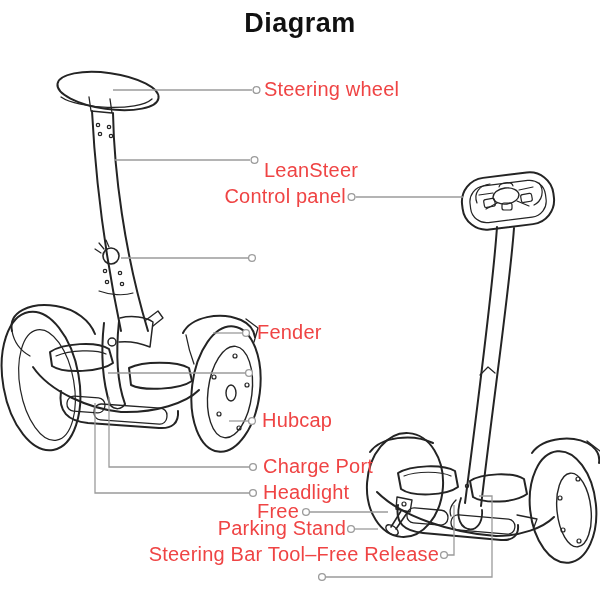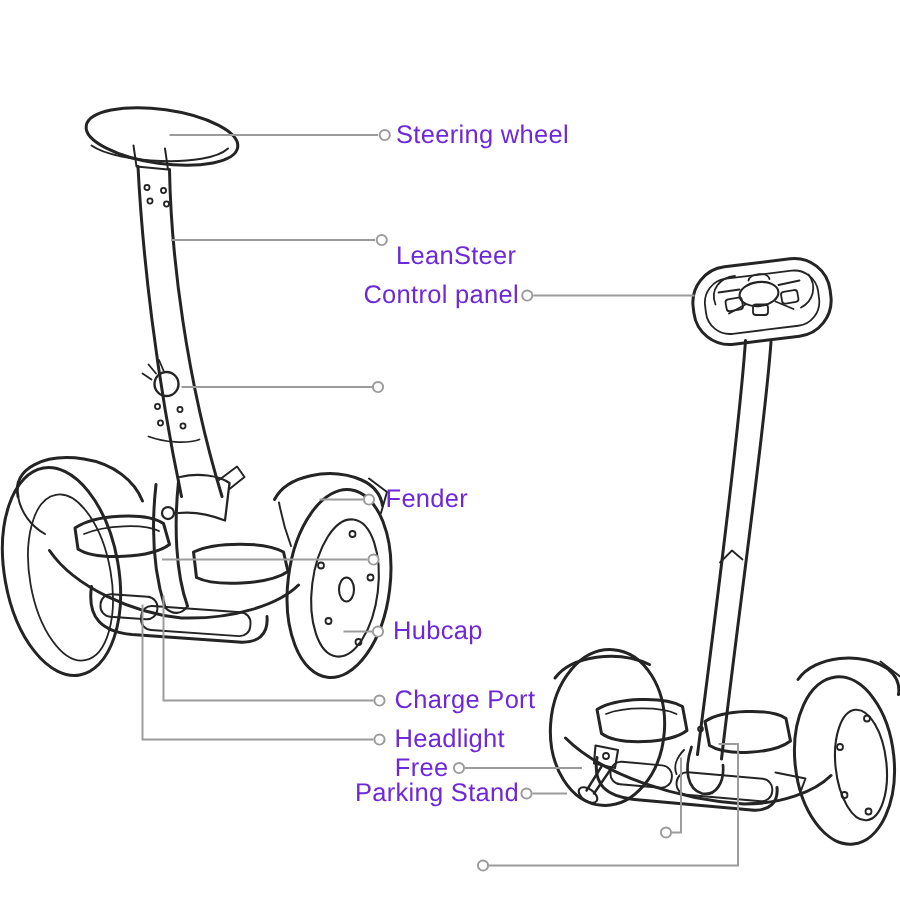--- a/index.html
+++ b/index.html
@@ -5,31 +5,32 @@
   html,body{margin:0;padding:0;background:#fff;}
   .canvas{
     position:relative;width:600px;height:600px;background:#ffffff;
     font-family:"Liberation Sans",sans-serif;overflow:hidden;
   }
   .title{
     position:absolute;left:0;right:0;top:8px;text-align:center;
     font-size:27px;font-weight:700;color:#111;letter-spacing:.5px;
   }
   .lbl{
-    position:absolute;font-size:17px;line-height:21px;color:#6d28d9;
+    position:absolute;font-size:20px;line-height:21px;color:#ef4444;
     white-space:nowrap;letter-spacing:.2px;
   }
   .lbl.r{text-align:right;}
   svg{position:absolute;left:0;top:0;}
 </style>
 </head>
 <body>
 
 <div class="canvas">
 
+  <div class="title">Diagram</div>
 
   <svg width="600" height="600" viewBox="0 0 600 600">
 
     <g stroke="#242424" fill="none" stroke-width="2" stroke-linecap="round" stroke-linejoin="round">
 
       <ellipse cx="108" cy="91" rx="51" ry="18" transform="rotate(8 108 91)"></ellipse>
       <path d="M61,97 C78,109 138,112 152,99" stroke-width="1.3"></path>
       <path d="M89,97 L91,111 L112,113 L110,99" stroke-width="1.3"></path>
 
       <path d="M92,111 C95,170 104,250 121,331"></path>
@@ -193,14 +194,15 @@
 
   <div class="lbl" style="left:264px;top:79px">Steering wheel</div>
   <div class="lbl" style="left:264px;top:160px">LeanSteer</div>
   <div class="lbl r" style="right:254px;top:186px">Control panel</div>
   <div class="lbl" style="left:257px;top:322px">Fender</div>
   <div class="lbl" style="left:262px;top:410px">Hubcap</div>
   <div class="lbl" style="left:263px;top:456px">Charge Port</div>
   <div class="lbl" style="left:263px;top:482px">Headlight</div>
   <div class="lbl r" style="right:301px;top:501px">Free</div>
   <div class="lbl r" style="right:254px;top:518px">Parking Stand</div>
+  <div class="lbl r" style="right:161px;top:544px">Steering Bar Tool–Free Release</div>
 
 </div>
 
 </body></html>

